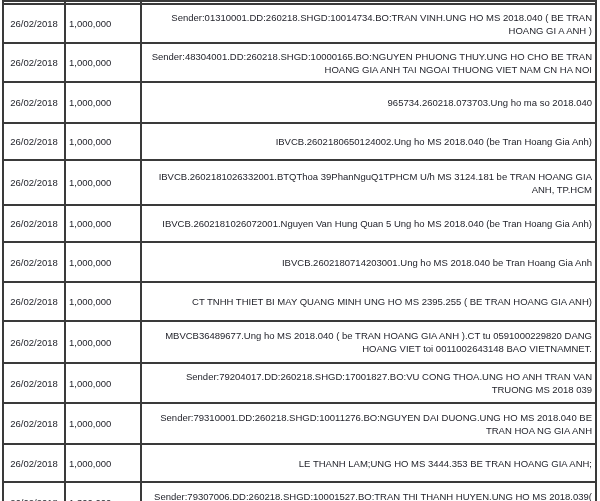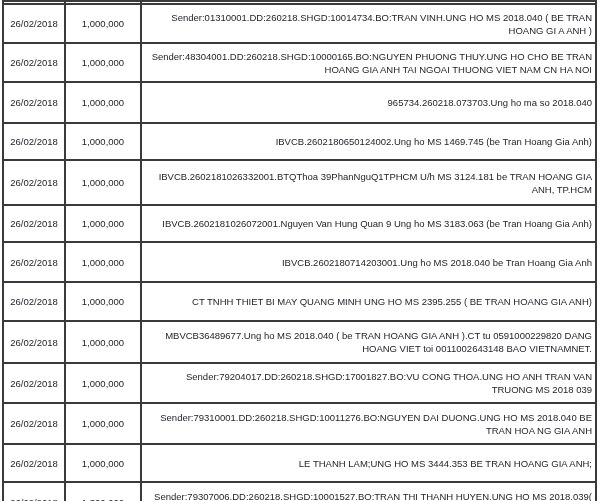--- a/index.html
+++ b/index.html
@@ -26,21 +26,21 @@
     border:2px solid var(--border);
     background:#fff;
     color:var(--text);
     font-size:9.5px;
     line-height:13px;
     padding:1px 3px;
     overflow:hidden;
     vertical-align:middle;
   }
   td.c-date{text-align:center;white-space:nowrap;}
-  td.c-amt{text-align:center;padding-right:8px;white-space:nowrap;}
+  td.c-amt{text-align:left;padding-right:8px;white-space:nowrap;}
   td.c-desc{text-align:right;padding:1px 5px;word-wrap:break-word;}
   tr.partial td{height:1px;padding:0;}
   tr.h33 td{height:33px;} tr.h34 td{height:34px;} tr.h35 td{height:35px;}
   tr.h36 td{height:36px;} tr.h37 td{height:37px;} tr.h38 td{height:38px;}
   tr.h41 td{height:41px;}
 </style>
 </head>
 <body>
 
 <div class="sheet">
@@ -69,31 +69,31 @@
       <td class="c-desc">Sender:48304001.DD:260218.SHGD:10000165.BO:NGUYEN PHUONG THUY.UNG HO CHO BE TRAN HOANG GIA ANH TAI NGOAI THUONG VIET NAM CN HA NOI</td>
     </tr>
     <tr class="h37">
       <td class="c-date">26/02/2018</td>
       <td class="c-amt">1,000,000</td>
       <td class="c-desc">965734.260218.073703.Ung ho ma so 2018.040</td>
     </tr>
     <tr class="h33">
       <td class="c-date">26/02/2018</td>
       <td class="c-amt">1,000,000</td>
-      <td class="c-desc">IBVCB.2602180650124002.Ung ho MS 1469.745 (be Tran Hoang Gia Anh)</td>
+      <td class="c-desc">IBVCB.2602180650124002.Ung ho MS 2018.040 (be Tran Hoang Gia Anh)</td>
     </tr>
     <tr class="h41">
       <td class="c-date">26/02/2018</td>
       <td class="c-amt">1,000,000</td>
       <td class="c-desc">IBVCB.2602181026332001.BTQThoa 39PhanNguQ1TPHCM U/h MS 3124.181 be TRAN HOANG GIA ANH, TP.HCM</td>
     </tr>
     <tr class="h33">
       <td class="c-date">26/02/2018</td>
       <td class="c-amt">1,000,000</td>
-      <td class="c-desc">IBVCB.2602181026072001.Nguyen Van Hung Quan 9 Ung ho MS 3183.063 (be Tran Hoang Gia Anh)</td>
+      <td class="c-desc">IBVCB.2602181026072001.Nguyen Van Hung Quan 5 Ung ho MS 2018.040 (be Tran Hoang Gia Anh)</td>
     </tr>
     <tr class="h36">
       <td class="c-date">26/02/2018</td>
       <td class="c-amt">1,000,000</td>
       <td class="c-desc">IBVCB.2602180714203001.Ung ho MS 2018.040 be Tran Hoang Gia Anh</td>
     </tr>
     <tr class="h35">
       <td class="c-date">26/02/2018</td>
       <td class="c-amt">1,000,000</td>
       <td class="c-desc">CT TNHH THIET BI MAY QUANG MINH UNG HO MS 2395.255 ( BE TRAN HOANG GIA ANH)</td>

